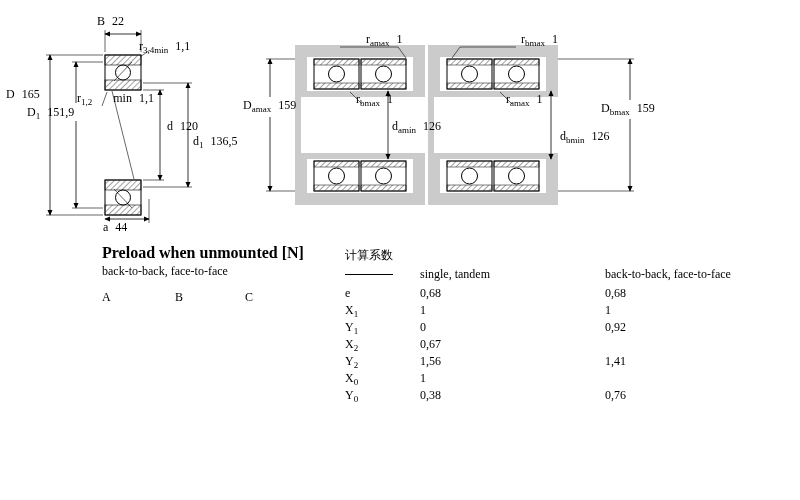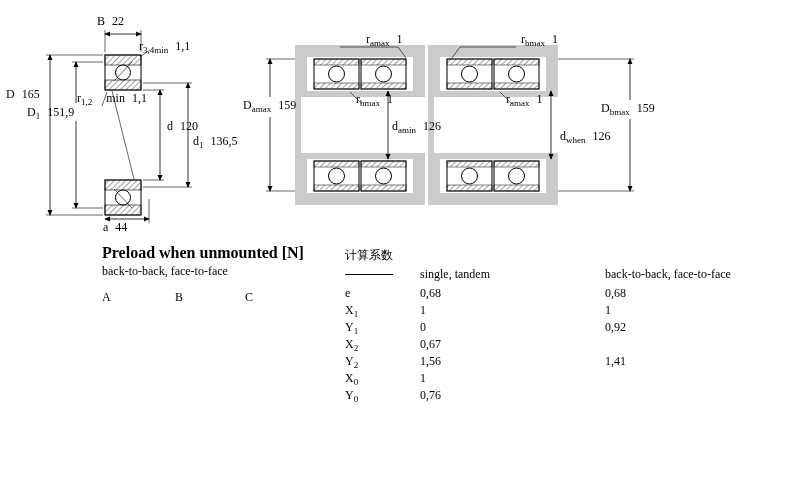--- a/index.html
+++ b/index.html
@@ -3,21 +3,21 @@
 <meta charset="utf-8">
 <style>
   html,body{margin:0;padding:0;background:#fff;}
   #page{position:relative;width:800px;height:421px;background:#ffffff;overflow:hidden;
         font-family:"Liberation Serif",serif;color:#000;}
   svg{position:absolute;left:0;top:0;}
   .thin{stroke:#000;stroke-width:0.6;fill:none;}
   .dim{stroke:#000;stroke-width:0.8;fill:none;}
   .dim-label{position:absolute;font-size:12px;white-space:nowrap;line-height:12px;}
   .dim-label sub{font-size:9px;line-height:9px;}
-  .dim-label .sfx:not(:empty){margin-left:14px;}
+  .dim-label .sfx:not(:empty){margin-left:21px;}
   .dim-label .val{margin-left:7px;}
   .txt{position:absolute;font-size:12px;white-space:nowrap;line-height:14px;}
   .bold{font-weight:bold;font-size:16px;}
   .cn-title{border-bottom:1px solid #000;padding-bottom:12px;}
   .pl-row{position:absolute;display:flex;font-size:12px;white-space:nowrap;}
   #factor-rows{position:absolute;left:345px;top:286px;font-size:12px;}
   .factor-row{display:flex;height:17px;align-items:baseline;white-space:nowrap;}
   .f-label{width:75px;}
   .f-label sub{font-size:9px;}
   .f-v1{width:185px;}
@@ -198,21 +198,21 @@
 <div class="dim-label" style="left:521px;top:33px">
   <span>r</span><sub>bmax</sub><span class="val">1</span>
 </div>
 <div class="dim-label" style="left:506px;top:93px">
   <span>r</span><sub>amax</sub><span class="val">1</span>
 </div>
 <div class="dim-label" style="left:601px;top:102px">
   <span>D</span><sub>bmax</sub><span class="val">159</span>
 </div>
 <div class="dim-label" style="left:560px;top:130px">
-  <span>d</span><sub>when</sub><span class="val">126</span>
+  <span>d</span><sub>bmin</sub><span class="val">126</span>
 </div>
 
 <div class="txt bold" style="left:102px;top:246px">Preload when unmounted [N]</div>
 <div class="txt" style="left:102px;top:264px">back-to-back, face-to-face</div>
 <div class="pl-row" style="left:102px;top:290px">
   <span style="width:73px">A</span>
   <span style="width:70px">B</span>
   <span>C</span>
 </div>
 
@@ -244,17 +244,18 @@
     <span class="f-label"><span>Y</span><sub>2</sub></span>
     <span class="f-v1">1,56</span>
     <span class="f-v2">1,41</span>
   </div>
   <div class="factor-row">
     <span class="f-label"><span>X</span><sub>0</sub></span>
     <span class="f-v2">1</span>
   </div>
   <div class="factor-row">
     <span class="f-label"><span>Y</span><sub>0</sub></span>
+    <span class="f-v1">0,38</span>
     <span class="f-v2">0,76</span>
   </div>
 </div>
 
 </div>
 
 </body></html>

